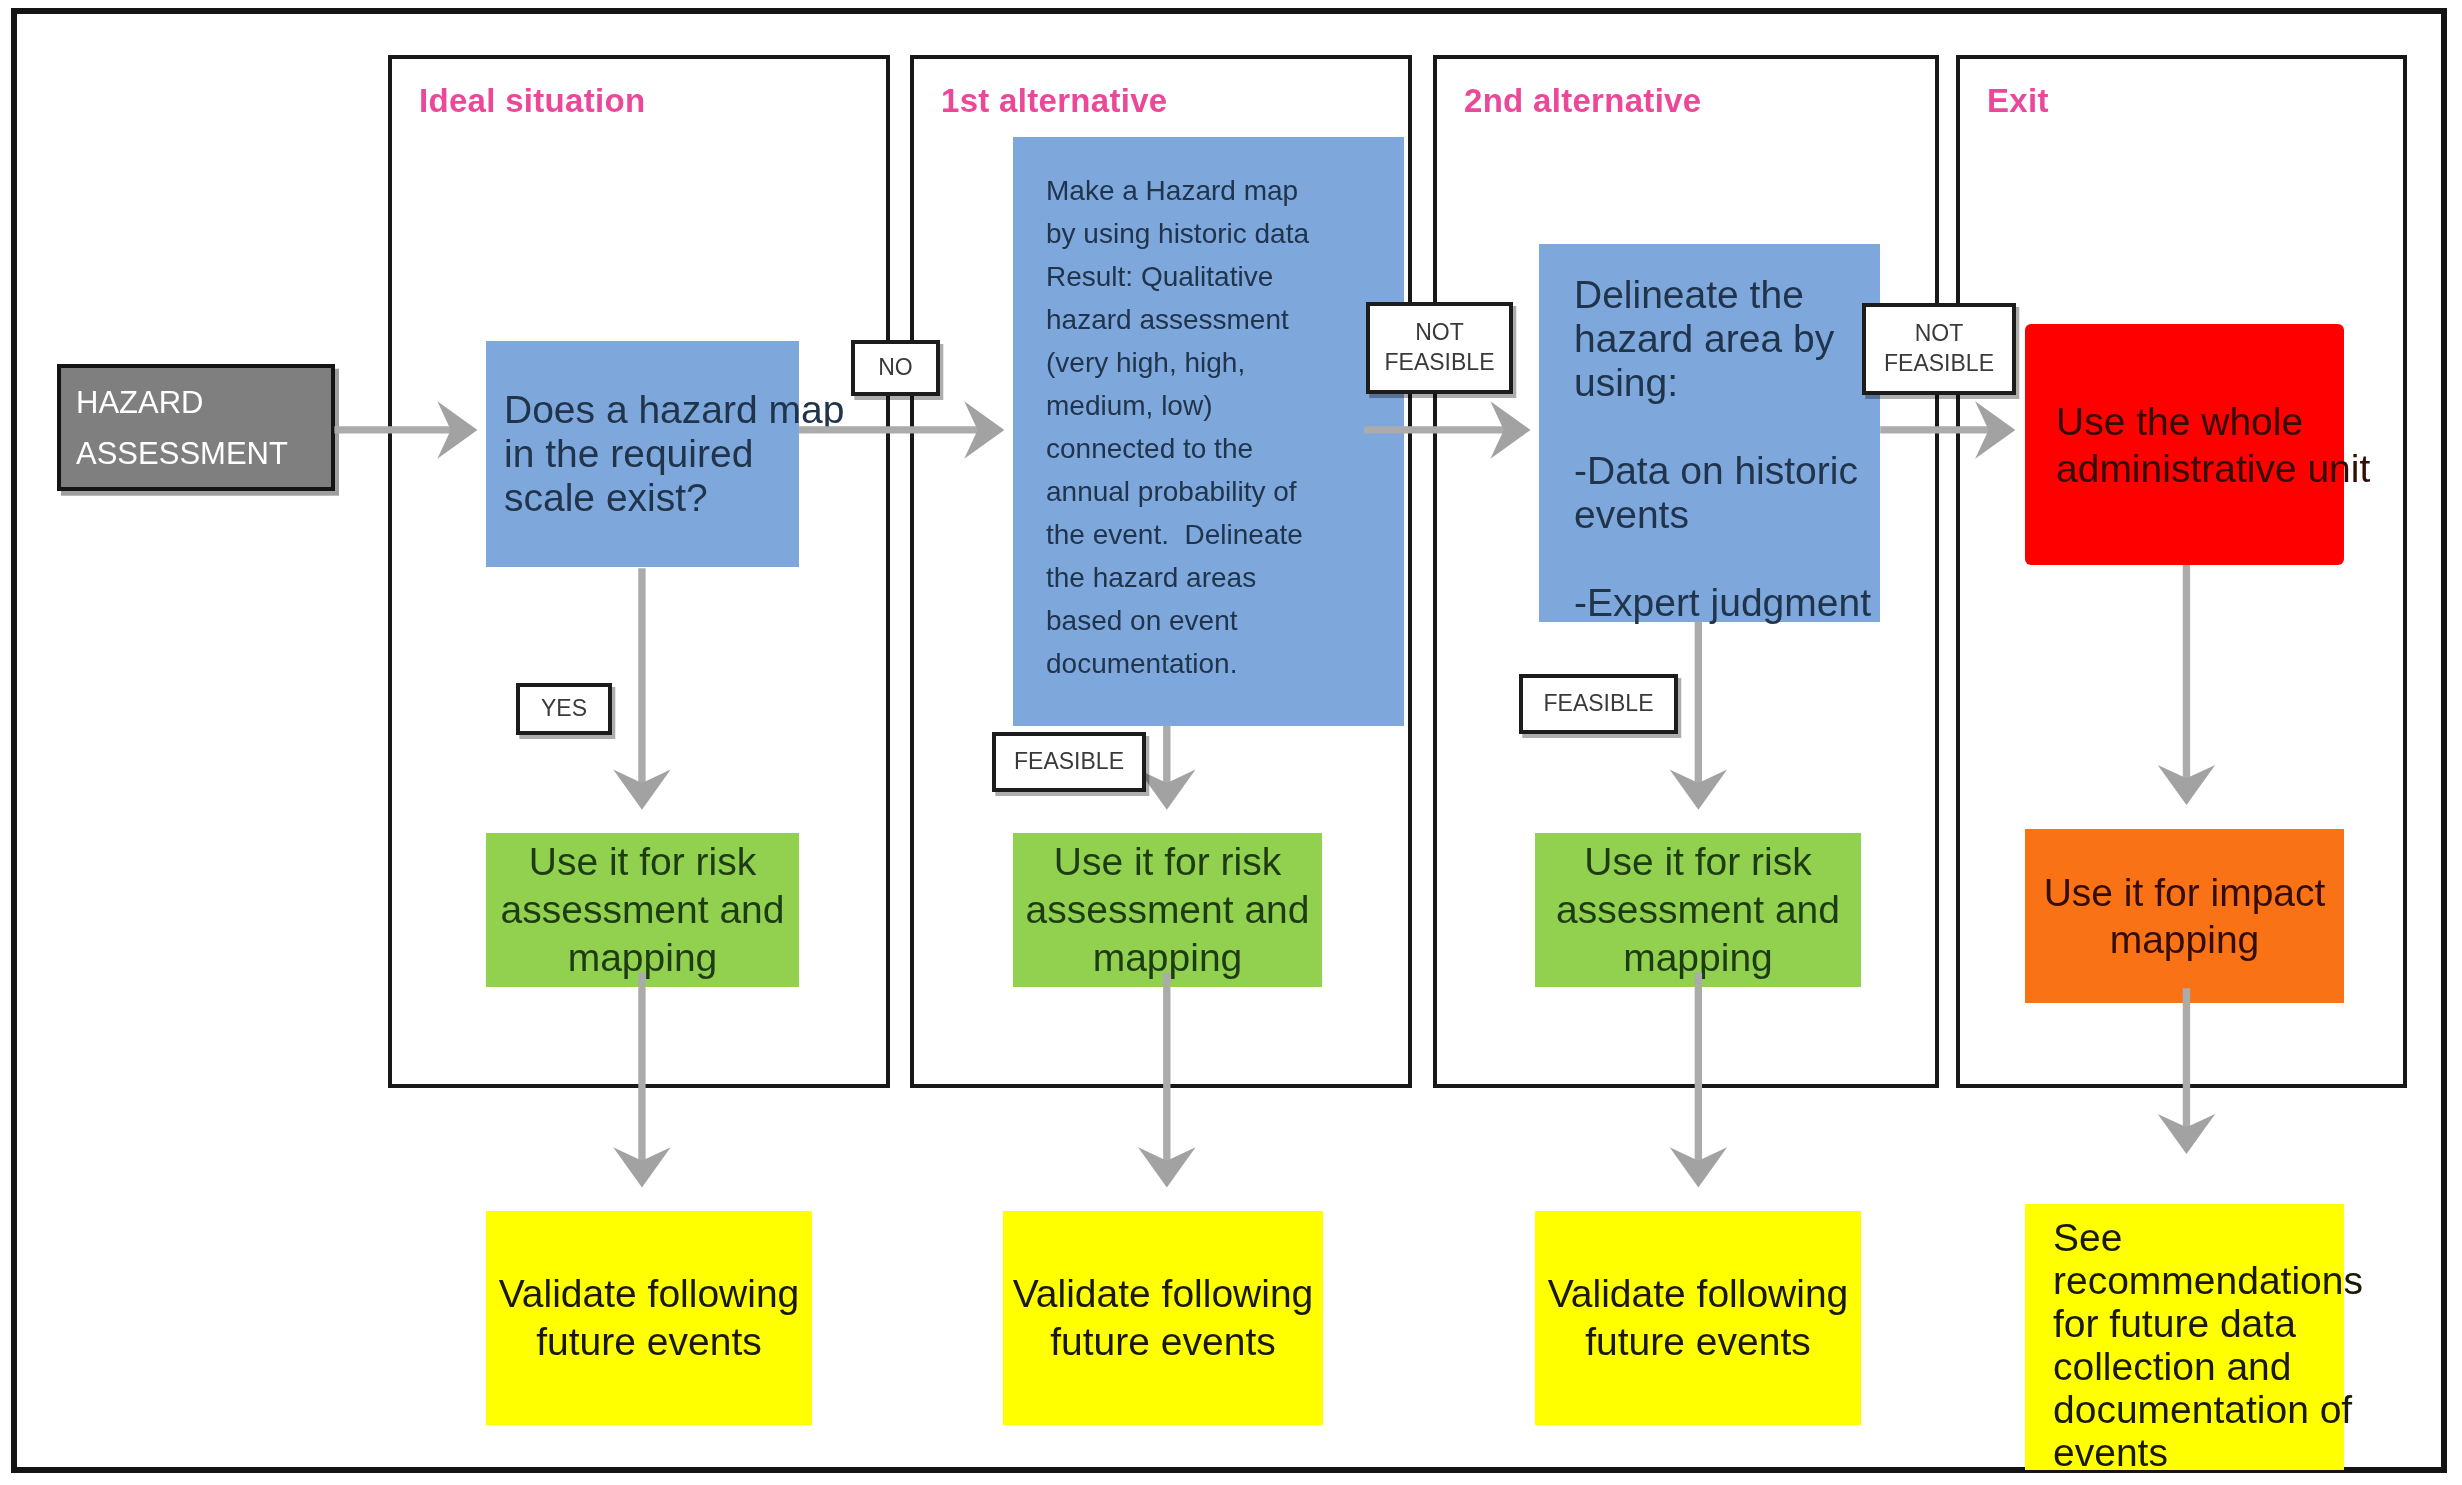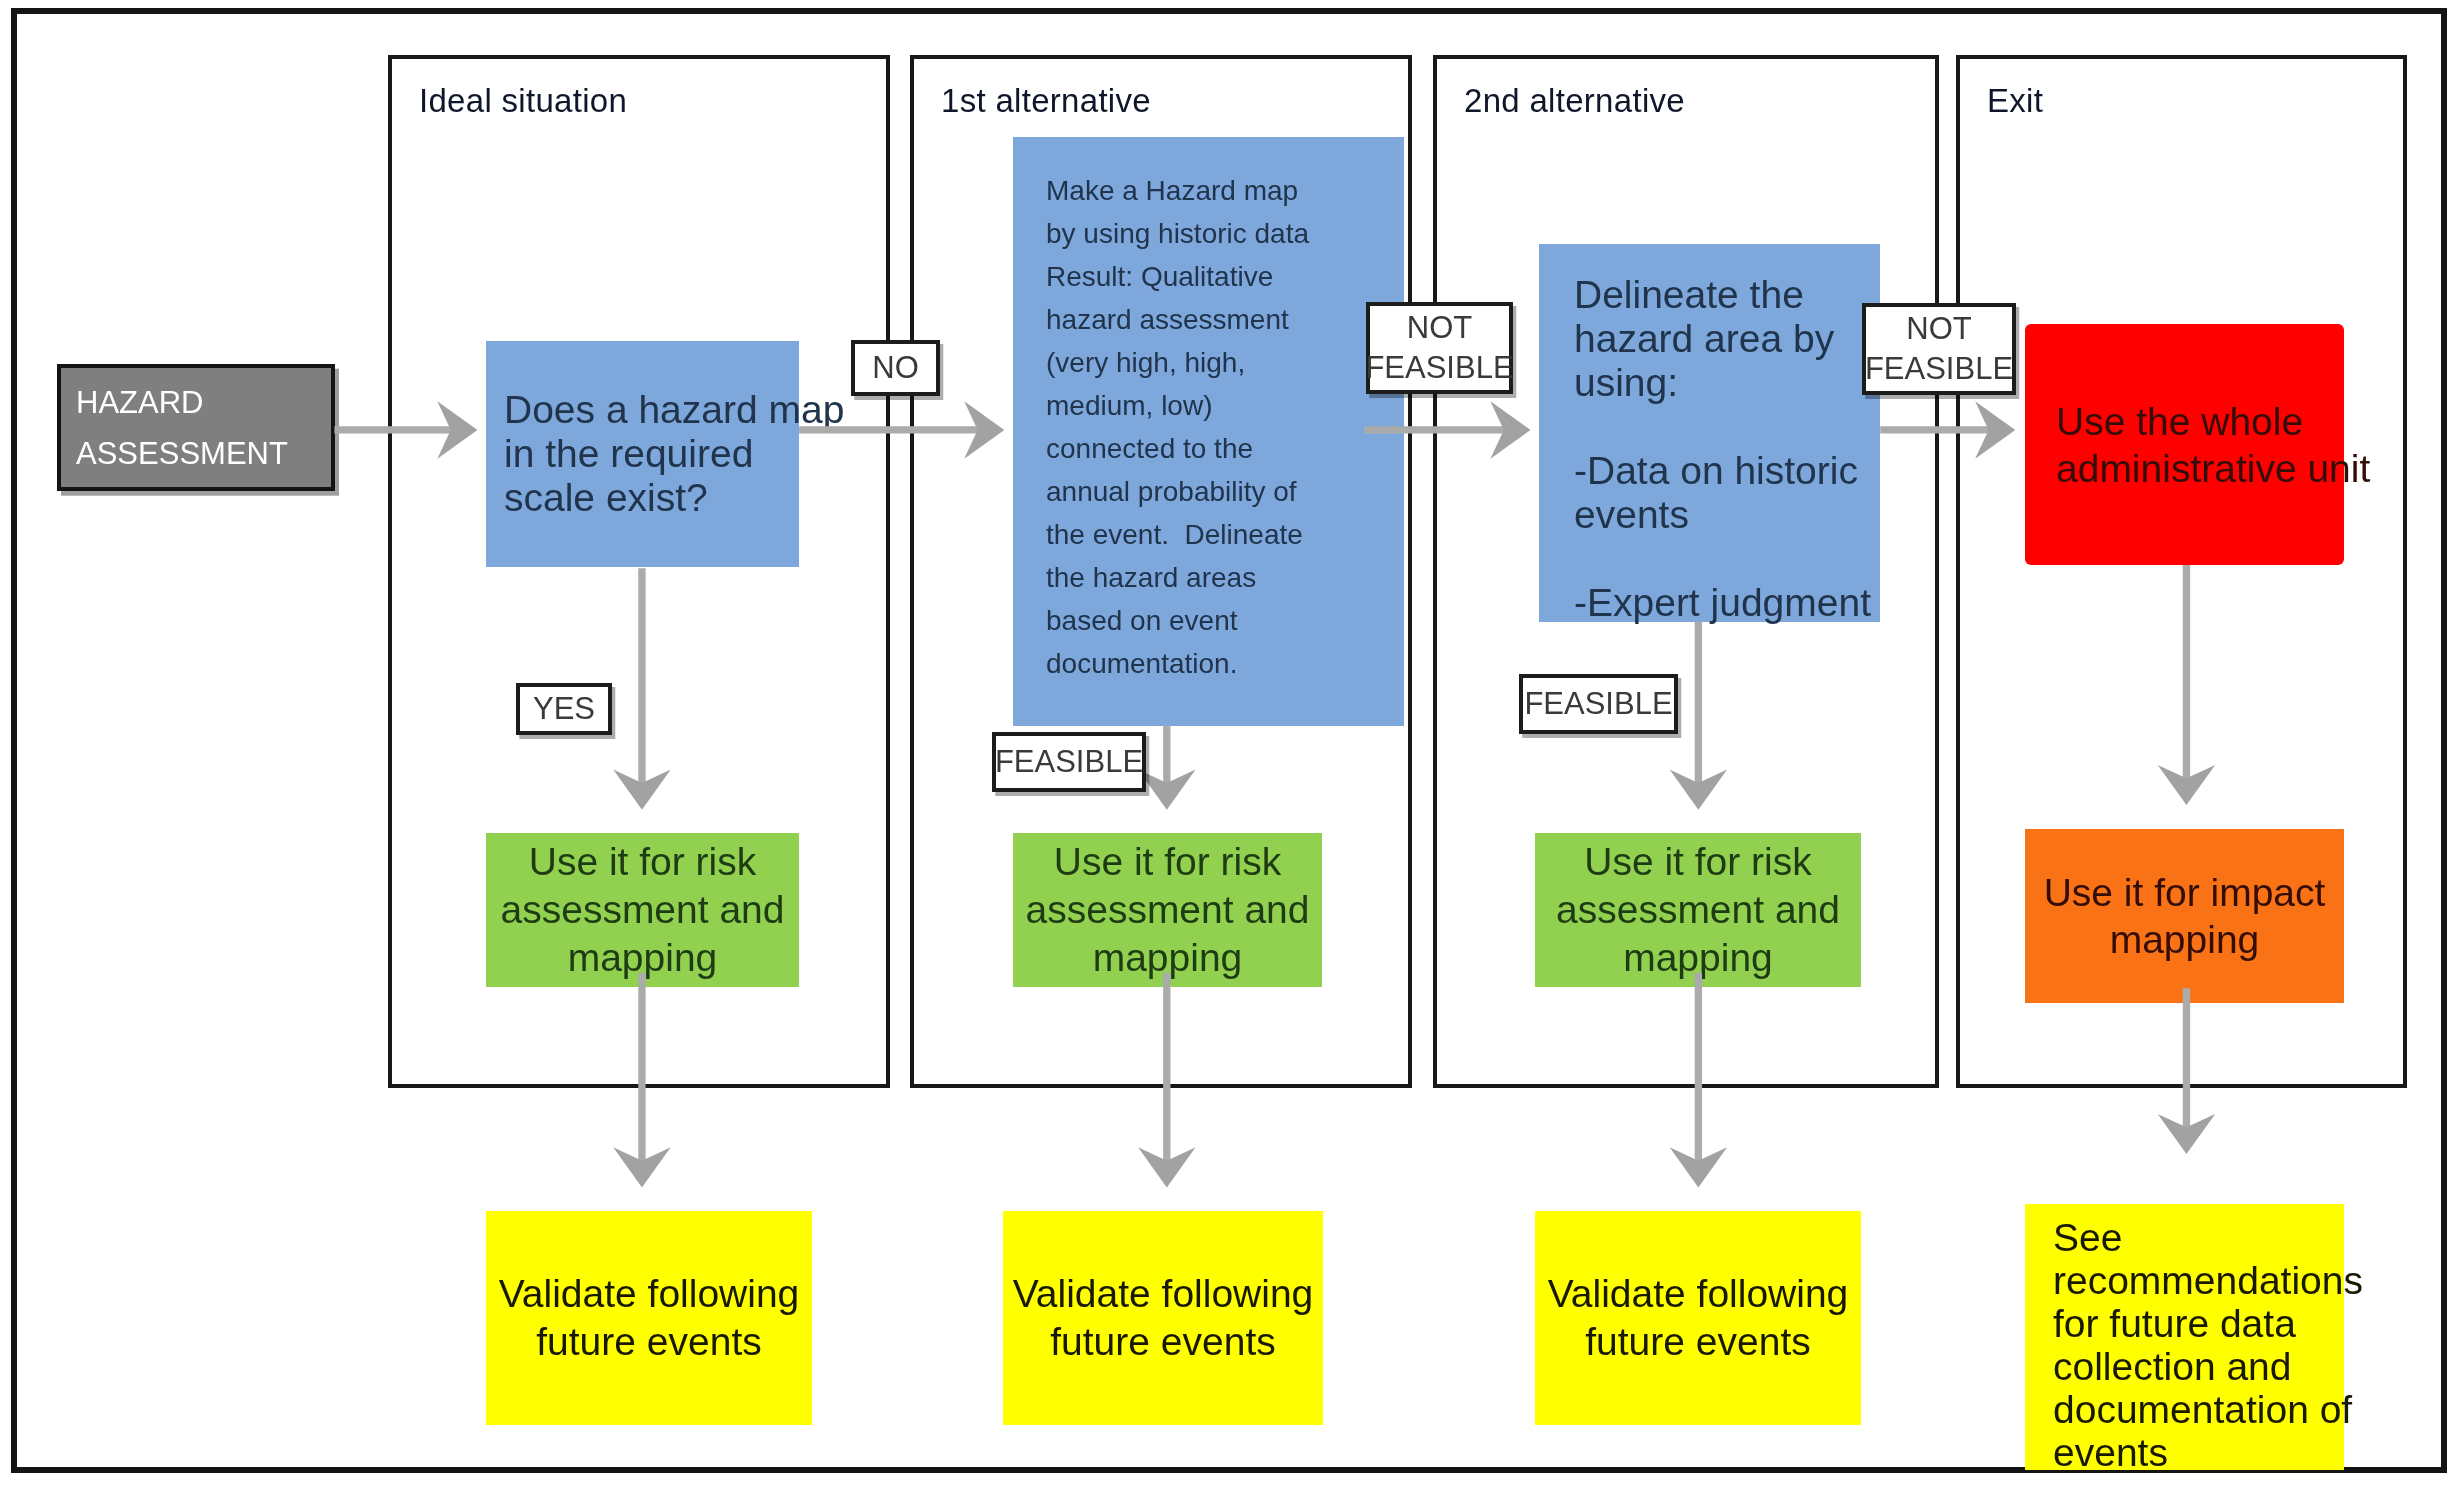--- a/index.html
+++ b/index.html
@@ -13,21 +13,21 @@
   .frame{
     position:absolute;left:10.7px;top:8px;width:2436px;height:1465px;
     border:6px solid #141414;box-sizing:border-box;
   }
   .column{
     position:absolute;top:55px;height:1033px;
     border:4.7px solid #181818;box-sizing:border-box;background:transparent;
   }
   .col-header{
     display:block;margin:23px 14px 0 27px;
-    font-size:33px;font-weight:normal;color:#0f172a;letter-spacing:0.3px;
+    font-size:33px;font-weight:bold;color:#ec4899;letter-spacing:0.3px;
   }
   .node{
     position:absolute;box-sizing:border-box;
     white-space:pre;font-size:39px;color:#20344c;
   }
   .shadowed{box-shadow:4px 4.7px 0 rgba(0,0,0,0.38);}
   .source-box{
     display:flex;flex-direction:column;justify-content:center;
     border:4px solid #141414;
     padding-left:15px;line-height:51px;font-size:31px;color:#ffffff;
@@ -39,21 +39,21 @@
   .blue3{padding:29px 0 0 35px;line-height:44px;}
   .red-top{padding-left:31px;line-height:47px;color:#330d07;}
   .red-mid{line-height:47px;color:#330d07;}
   .green-box{line-height:48px;color:#1e3c14;}
   .yellow-box{line-height:48px;color:#191900;}
   .yellow-exit{padding:12px 0 0 28px;line-height:43px;color:#191900;}
   .flow-label{
     position:absolute;box-sizing:border-box;background:#ffffff;
     border:4px solid #1c1c1c;box-shadow:3.3px 4px 0 rgba(0,0,0,0.32);
     display:flex;align-items:center;justify-content:center;
-    font-size:31px;color:#3a3a3a;text-align:center;line-height:1.3;
+    font-size:23px;color:#3a3a3a;text-align:center;line-height:1.3;
     white-space:pre-line;z-index:30;
   }
   #arrow-layer{position:absolute;left:0;top:0;z-index:20;}
 </style>
 </head>
 <body>
 
 <div id="canvas">
 
   <div class="frame"></div>

